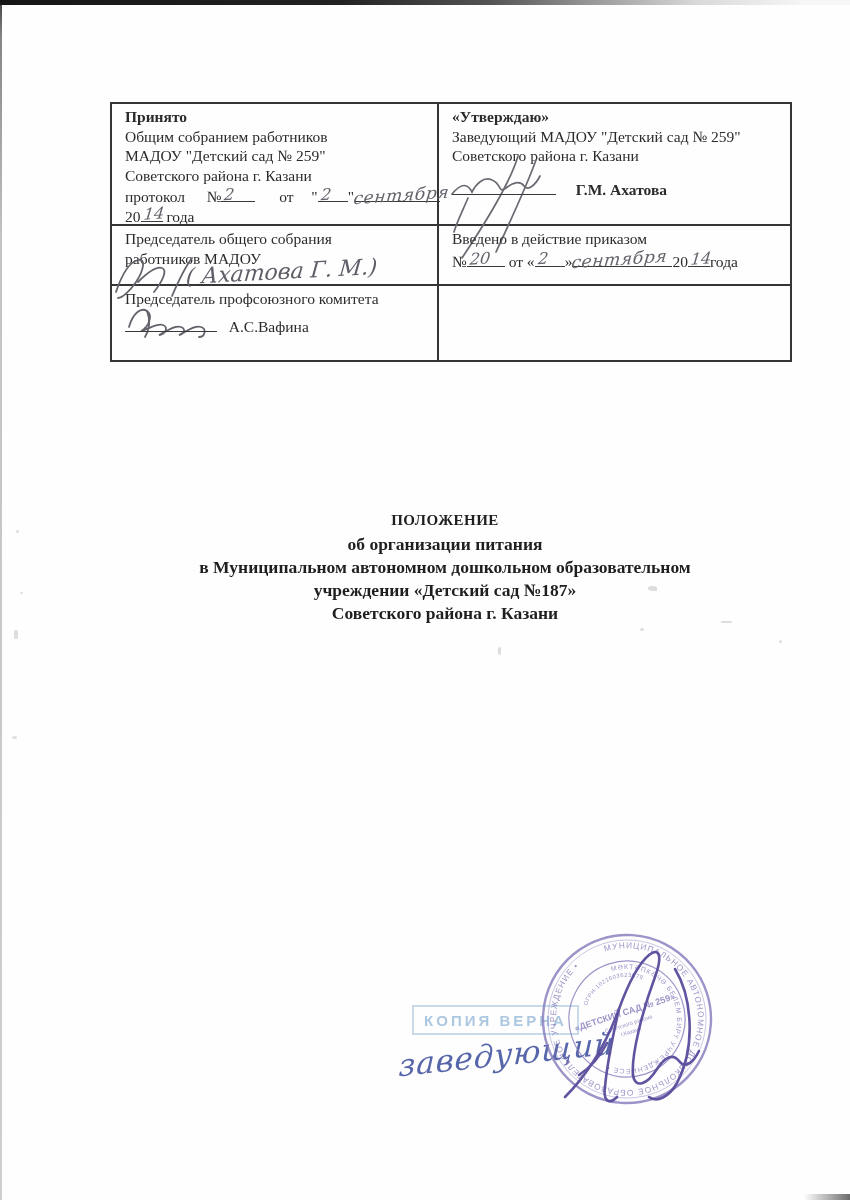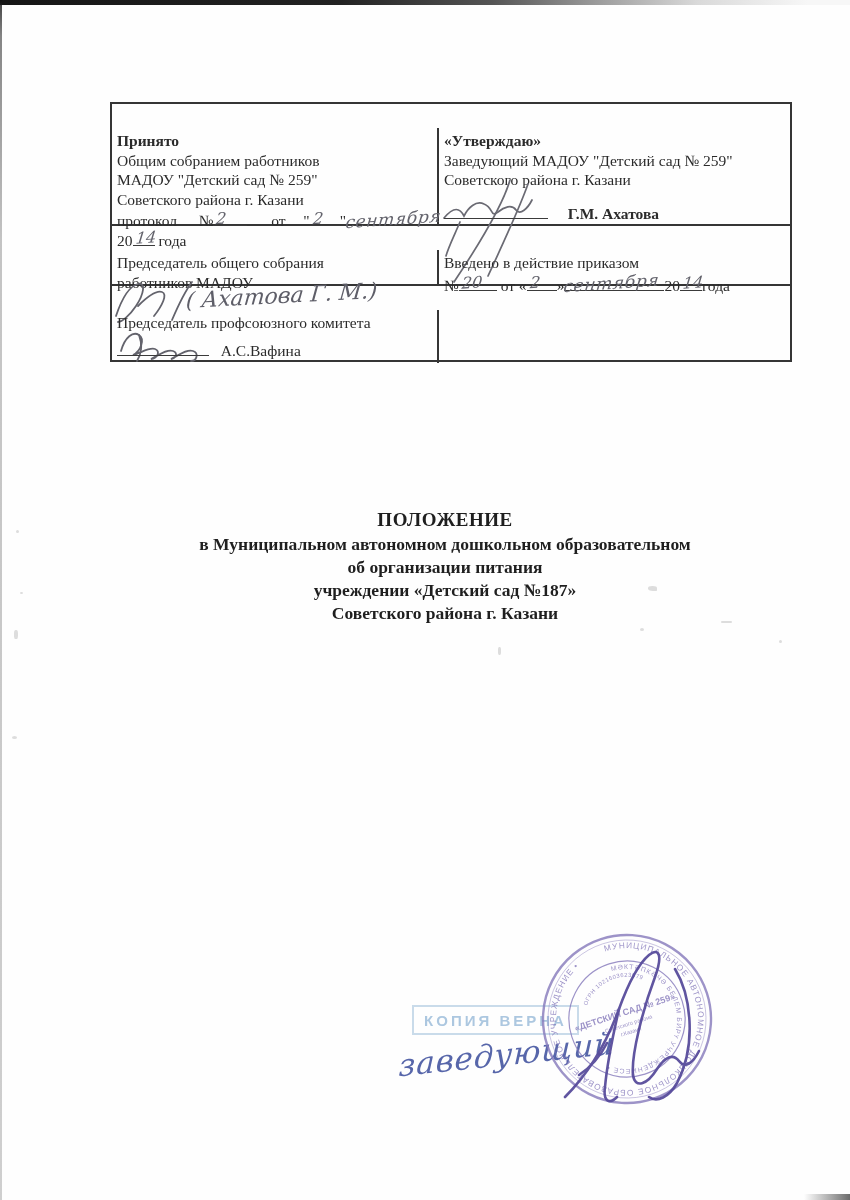--- a/index.html
+++ b/index.html
@@ -17,42 +17,42 @@
     background:linear-gradient(90deg,rgba(120,120,120,0) 0%,#8a8a8a 60%,#3a3a3a 100%);opacity:.75;}
   .speck{position:absolute;background:#8a8a8a;border-radius:50%;opacity:.28;}
 
   
   .doc-table{
     position:absolute;left:110px;top:102px;width:682px;height:260px;
     border:2px solid #353535;box-sizing:border-box;
     display:grid;grid-template-columns:327px 1fr;grid-template-rows:122px 60px 1fr;
     font-size:15.5px;line-height:19.5px;
   }
-  .tcell{box-sizing:border-box;padding:3px 5px;position:relative;margin-top:24px;}
+  .tcell{box-sizing:border-box;padding:3px 13px;position:relative;}
   .b-r{border-right:2px solid #353535;}
   .b-b{border-bottom:2px solid #353535;}
   .bold{font-weight:bold;}
   .bl{display:inline-block;border-bottom:1.4px solid #3a3a3a;height:13px;position:relative;vertical-align:baseline;}
   .hand{
     font-family:"DejaVu Serif",serif;font-style:italic;color:#63636c;
     white-space:nowrap;display:inline-block;transform:skewX(-10deg) rotate(-4deg);
   }
   .bl .hand{position:absolute;left:3px;bottom:-3px;font-size:16px;}
   .bl .hand.month{font-size:17px;bottom:-4px;left:0;letter-spacing:.5px;}
   .sigline{position:relative;margin-top:6px;white-space:nowrap;}
   .sig-svg{position:absolute;overflow:visible;pointer-events:none;}
   .hand-sig{
     font-family:"DejaVu Serif",serif;font-style:italic;color:#5e5e68;
     position:absolute;white-space:nowrap;transform:rotate(-3deg) skewX(-8deg);
   }
 
   
   .title-block{position:absolute;left:70px;top:507px;width:750px;text-align:center;
     font-weight:bold;color:#1f1f1f;}
-  .title-l1{font-size:19px;letter-spacing:.5px;line-height:26px;}
+  .title-l1{font-size:15px;letter-spacing:.5px;line-height:26px;}
   .title-l{font-size:17.5px;line-height:23px;}
 
   
   .copy-stamp{
     position:absolute;left:412px;top:1005px;width:163px;height:26px;
     border:2px solid rgba(148,183,214,.5);color:rgba(140,178,212,.72);
     font-family:"Liberation Sans",sans-serif;font-weight:bold;font-size:15px;
     letter-spacing:3px;display:flex;align-items:center;justify-content:center;
     filter:blur(.6px);
   }
@@ -158,22 +158,22 @@
         <span style="display:inline-block;width:4px;"></span>
         <span>А.С.Вафина</span>
       </div>
     </div>
 
     <div class="tcell"></div>
   </div>
 
   <div class="title-block">
     <div class="title-l1">ПОЛОЖЕНИЕ</div>
+    <div class="title-l">об организации питания</div>
     <div class="title-l">в Муниципальном  автономном дошкольном образовательном</div>
-    <div class="title-l">об организации питания</div>
     <div class="title-l">учреждении «Детский сад №187»</div>
     <div class="title-l">Советского района г. Казани</div>
   </div>
 
   <div class="copy-stamp">КОПИЯ ВЕРНА</div>
 
   <div class="role-hand">заведующий</div>
 
   <div class="stamp-wrap">
     <svg width="180" height="180" viewBox="0 0 180 180">

